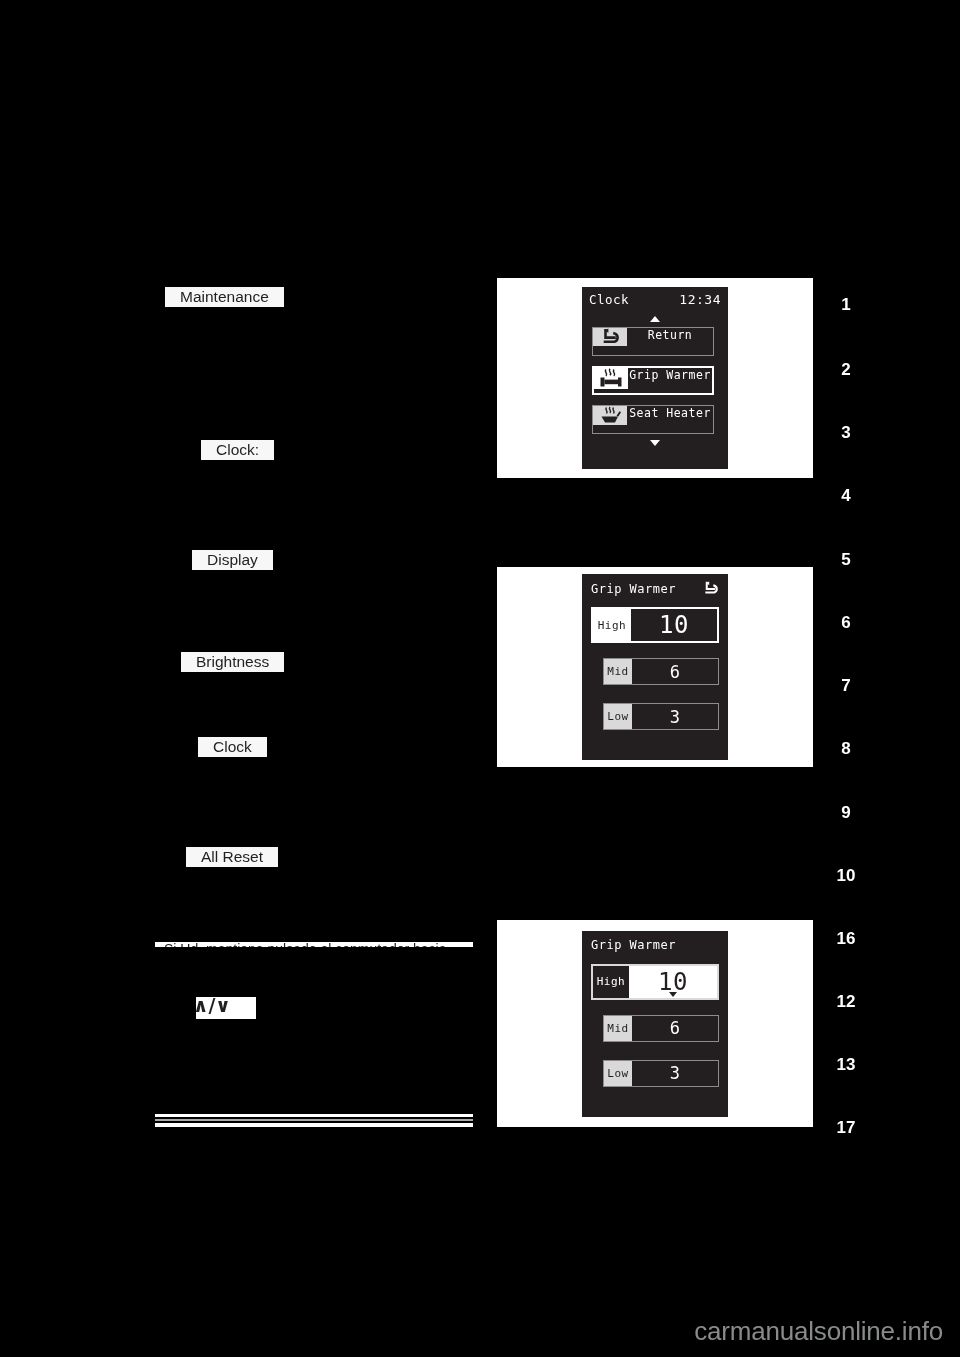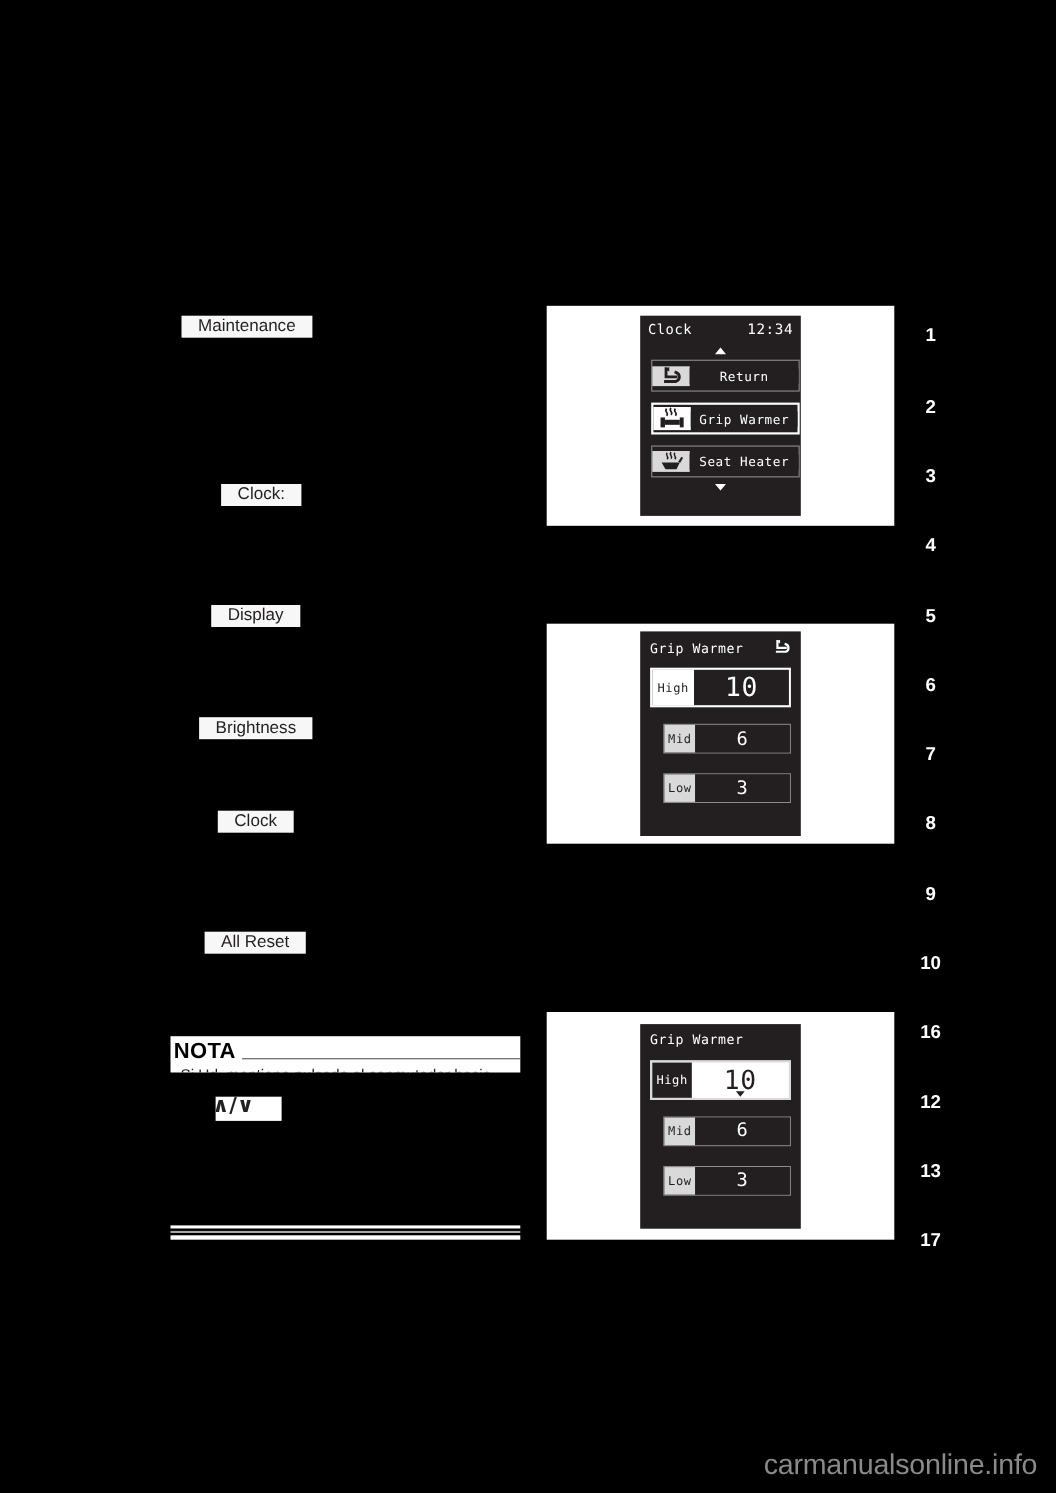--- a/index.html
+++ b/index.html
@@ -152,22 +152,22 @@
   #lcd-menu .scr-clock { font-size: 13px; color: #ffffff; }
   .caret {
     position: absolute; left: 50%; transform: translateX(-50%);
     width: 0; height: 0; border-left: 5px solid transparent;
     border-right: 5px solid transparent;
   }
   .caret-up   { border-bottom: 6px solid #ffffff; }
   .caret-down { border-top: 6px solid #ffffff; }
 
   .menu-row {
-    position: absolute; left: 10px; width: 135px; height: 29px;
-    display: flex; align-items: center;
+    position: absolute; left: 10px; width: 122px; height: 29px;
+    display: flex; align-items: flex-start;
     box-sizing: border-box;
   }
   .menu-row.plain  { border: 1px solid #8c8c8c; }
   .menu-row.active { border: 2px solid #ffffff; }
   .menu-ico {
     width: 34px; background: #d9d9d9; display: flex;
     align-items: center; justify-content: center; flex: none;
   }
   .menu-row.active .menu-ico { background: #ffffff; }
   .menu-lbl {
@@ -240,24 +240,20 @@
 <div id="left-column">
   <span class="frag" style="left:165px; top:287px;">Maintenance</span>
   <span class="frag" style="left:201px; top:440px;">Clock:</span>
   <span class="frag" style="left:192px; top:550px;">Display</span>
   <span class="frag" style="left:181px; top:652px;">Brightness</span>
   <span class="frag" style="left:198px; top:737px;">Clock</span>
   <span class="frag" style="left:186px; top:847px;">All Reset</span>
 </div>
 
 <div id="nota-block">
-  <div class="nota-head">
-    <span class="nota-title">NOTA</span>
-    <span class="nota-rule"></span>
-  </div>
   <div class="nota-body">
     <span class="nota-clip-text">Si Ud. mantiene pulsado el conmutador hacia</span>
   </div>
 </div>
 
 <div id="arrow-frag">
   <span class="glyphs">∧/∨</span>
 </div>
 
 <div class="nota-footer">

